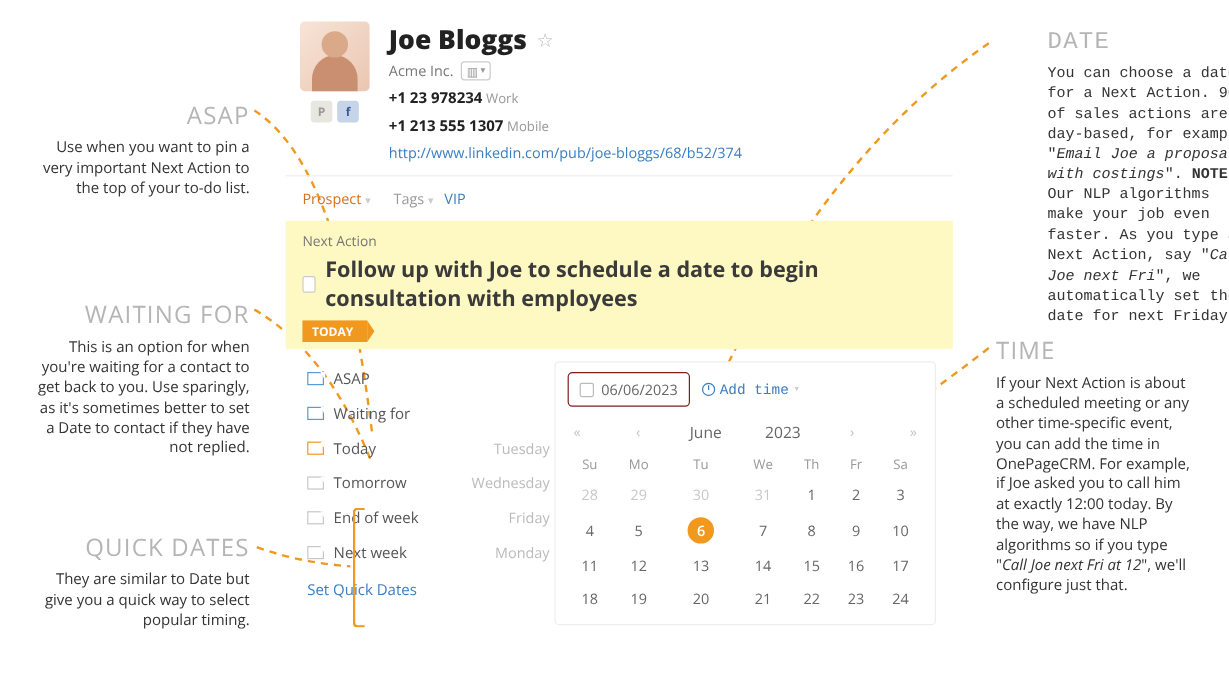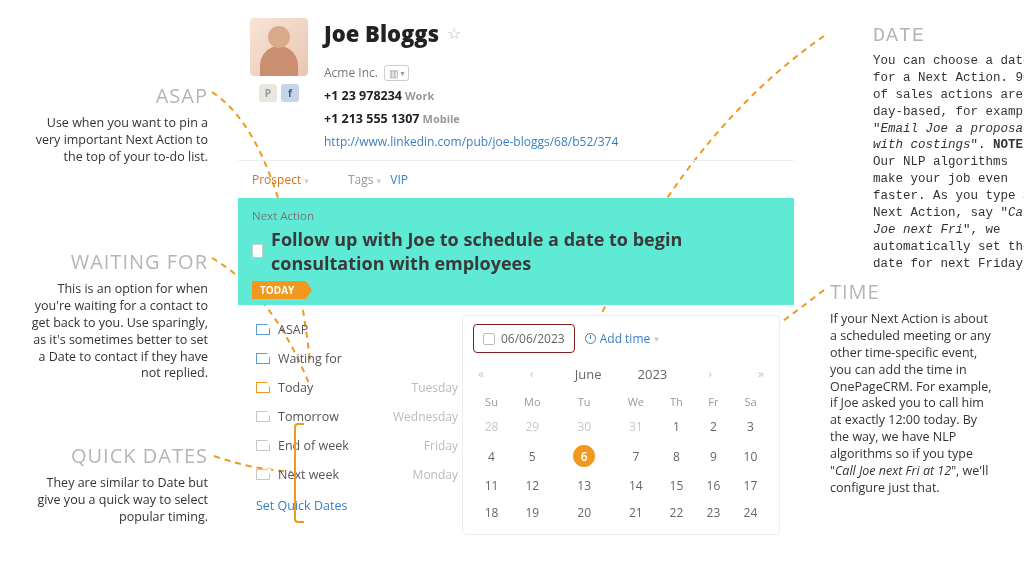--- a/index.html
+++ b/index.html
@@ -19,35 +19,35 @@
   .avatar::before{content:'';position:absolute;left:10px;top:28px;width:38px;height:40px;border-radius:50% 50% 0 0;background:#c98f70;}
   .soc-row { display:flex; gap:4px; }
   .soc { width:18px; height:18px; border-radius:3px; display:flex; align-items:center; justify-content:center; color:#fff; font-size:10px; font-weight:700;}
   .soc.pin{background:#e7e7e0;color:#999;}
   .soc.fb{background:#c6d4ea;color:#3b5998;}
 
   .details { flex:1; font-size:13px; }
   .name-row { display:flex; align-items:center; gap:8px; }
   .name { font-weight:800; font-size:22px; color:#222; }
   .star { color:#bbb; font-size:16px; }
-  .company-row { color:#777; font-size:12px; margin-top:16px; display:flex; align-items:center; gap:6px;}
+  .company-row { color:#777; font-size:12px; margin-top:2px; display:flex; align-items:center; gap:6px;}
   .bld{color:#999;border:1px solid #ccc;border-radius:3px;padding:0 4px;font-size:10px;display:inline-flex;align-items:center;gap:2px;}
   .phone { margin-top:6px; font-size:12.5px; }
   .phone b{font-weight:700;color:#222;}
-  .phone .lbl{color:#999;font-size:11px;margin-left:3px;font-weight:bold;}
+  .phone .lbl{color:#999;font-size:11px;margin-left:3px;}
   .email{color:#d4711f;font-weight:600;font-size:12.5px;margin-top:6px;}
   .link{color:#3b7ec1;font-size:12px;margin-top:6px;}
 
   .tag-row{border-top:1px solid #eee;padding:10px 14px;font-size:12px;}
   .prospect{color:#d4711f;}
   .caret-sm{font-size:9px;color:#ccc;}
-  .tags-lbl{color:#999;margin-left:36px;}
+  .tags-lbl{color:#999;margin-left:16px;}
   .vip{color:#3b7ec1;margin-left:6px;}
 
-  .na-block{background:#5eead4;padding:10px 14px 6px;}
+  .na-block{background:#fef9c3;padding:10px 14px 6px;}
   .na-title{color:#777;font-size:11.5px;margin-bottom:4px;}
   .na-row{display:flex;align-items:center;gap:8px;}
   .na-check{width:14px;height:14px;border:1.5px solid #ccc;border-radius:2px;background:#fff;}
   .na-text{font-weight:700;color:#3a3a3a;font-size:18px;}
   .today-badge{position:relative;display:inline-block;background:#f1981e;color:#fff;font-size:10px;font-weight:700;padding:2px 12px 2px 8px;margin-top:6px;}
   .today-badge::after{content:'';position:absolute;right:-6px;top:0;border-top:9px solid transparent;border-bottom:9px solid transparent;border-left:6px solid #f1981e;height:0;width:0;}
 
   .picker{display:flex;gap:0;margin-top:6px;padding:4px 14px 14px;}
   .quick-col{width:210px;}
   .q-item{display:flex;align-items:center;padding:6px 4px;font-size:12.5px;gap:8px;}
@@ -58,21 +58,21 @@
   .flag.orange{border-color:#f1981e;}
   .flag.gray{border-color:#c7c7c7;}
   .flag::after{content:'';position:absolute;right:-2px;top:-1.5px;width:0;height:0;border-top:7px solid #fff;border-left:4px solid transparent;}
   .bracket{position:absolute;left:294px;top:423px;height:100px;width:10px;border-left:2px solid #f1981e;border-top:2px solid #f1981e;border-bottom:2px solid #f1981e;border-radius:4px 0 0 4px;}
   .set-quick{color:#3b7ec1;font-size:12.5px;padding:8px 4px;}
 
   .cal-col{flex:1;border:1px solid #eee;border-radius:4px;padding:8px 10px;background:#fff;}
   .cal-top{display:flex;align-items:center;gap:10px;}
   .date-box{display:flex;align-items:center;gap:6px;border:1px solid #7f1d1d;border-radius:4px;padding:5px 9px;font-size:12px;color:#666;}
   .cal-ico{width:12px;height:12px;border:1.5px solid #bbb;border-radius:2px;position:relative;}
-  .addtime{color:#3b7ec1;font-size:12px;display:flex;align-items:center;gap:4px;}
+  .addtime{color:#3b7ec1;font-size:12px;display:flex;align-items:center;gap:4px;font-family:Liberation Mono, monospace;}
   .clock{width:11px;height:11px;border:1.5px solid #3b7ec1;border-radius:50%;position:relative;}
   .clock::after{content:'';position:absolute;left:4px;top:1px;width:1.5px;height:4px;background:#3b7ec1;}
 
   .cal-nav{display:flex;align-items:center;justify-content:space-between;margin-top:10px;color:#888;font-size:12px;}
   .cal-nav .nav{color:#c5c5c5;cursor:pointer;font-size:12px;padding:2px 5px;}
   .cal-nav .my{color:#666;font-size:13px;}
   table.cal{width:100%;border-collapse:collapse;margin-top:6px;font-size:12px;text-align:center;}
   table.cal th{color:#999;font-weight:400;padding:4px 0;font-size:11px;}
   table.cal td{padding:5px 0;color:#666;}
   table.cal td.mute{color:#c8c8c8;}

